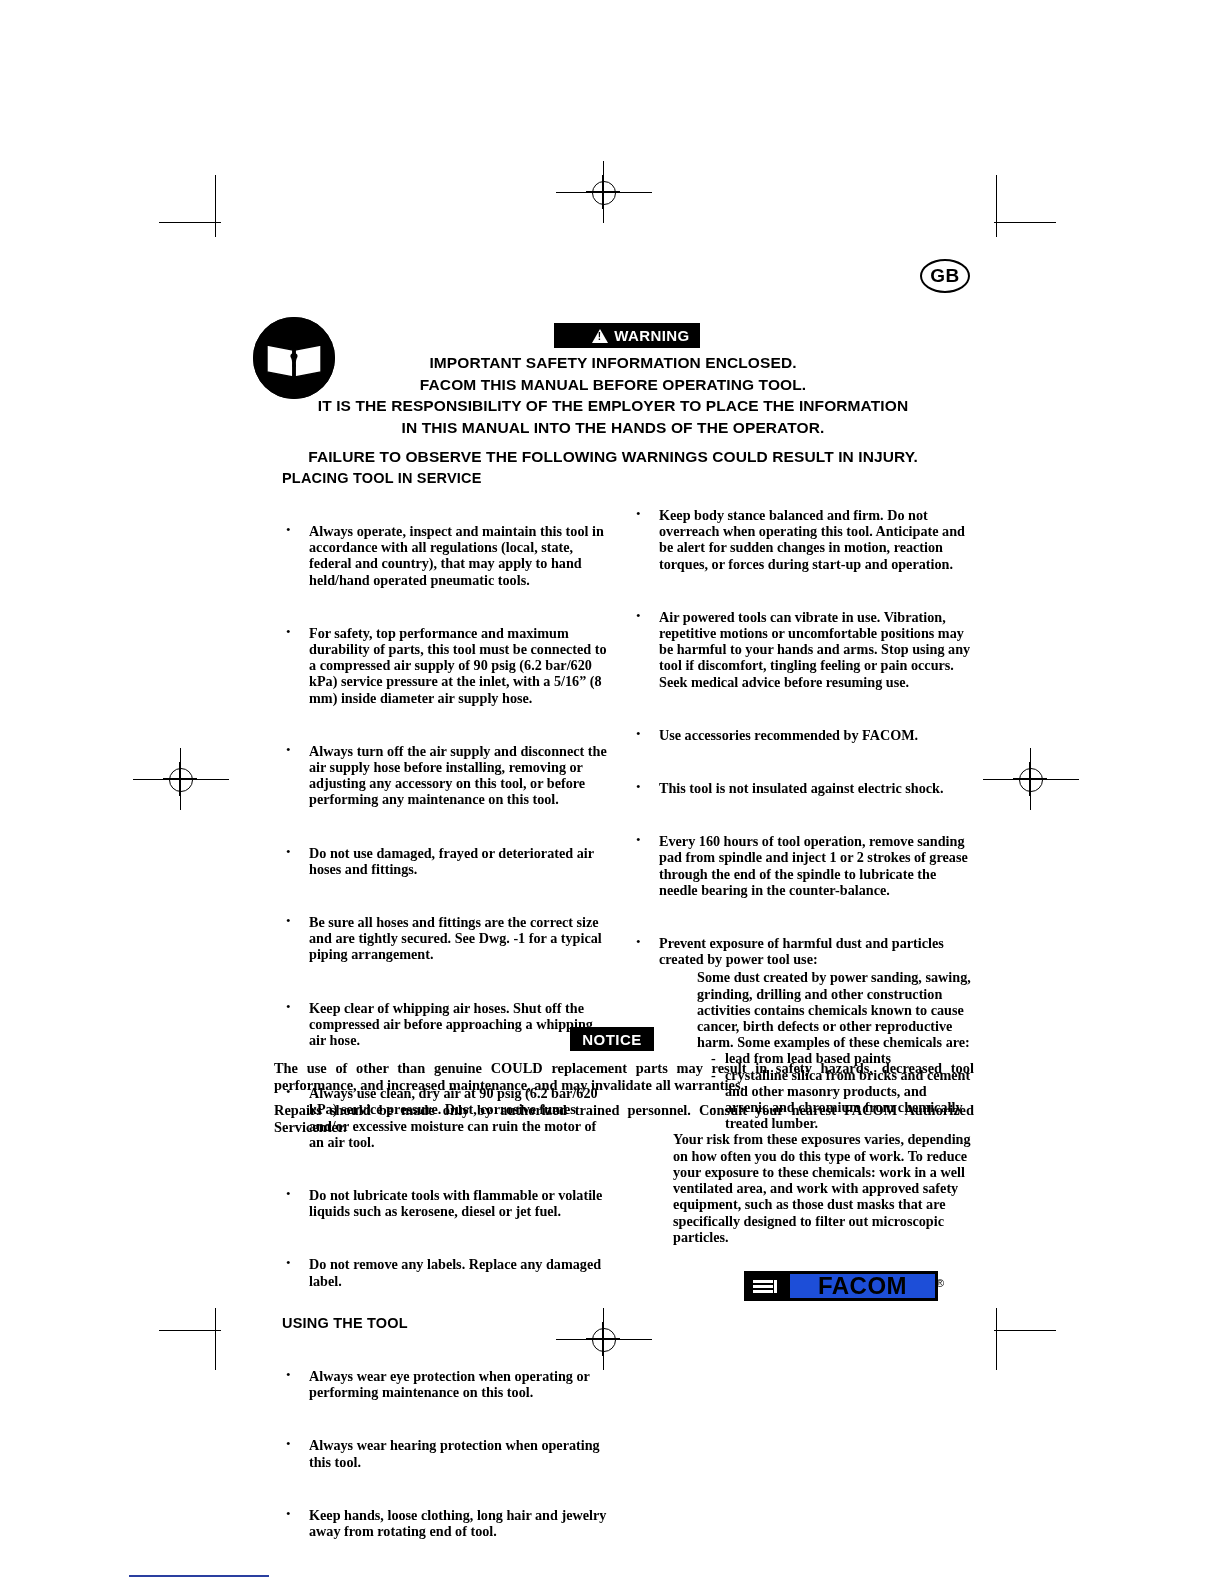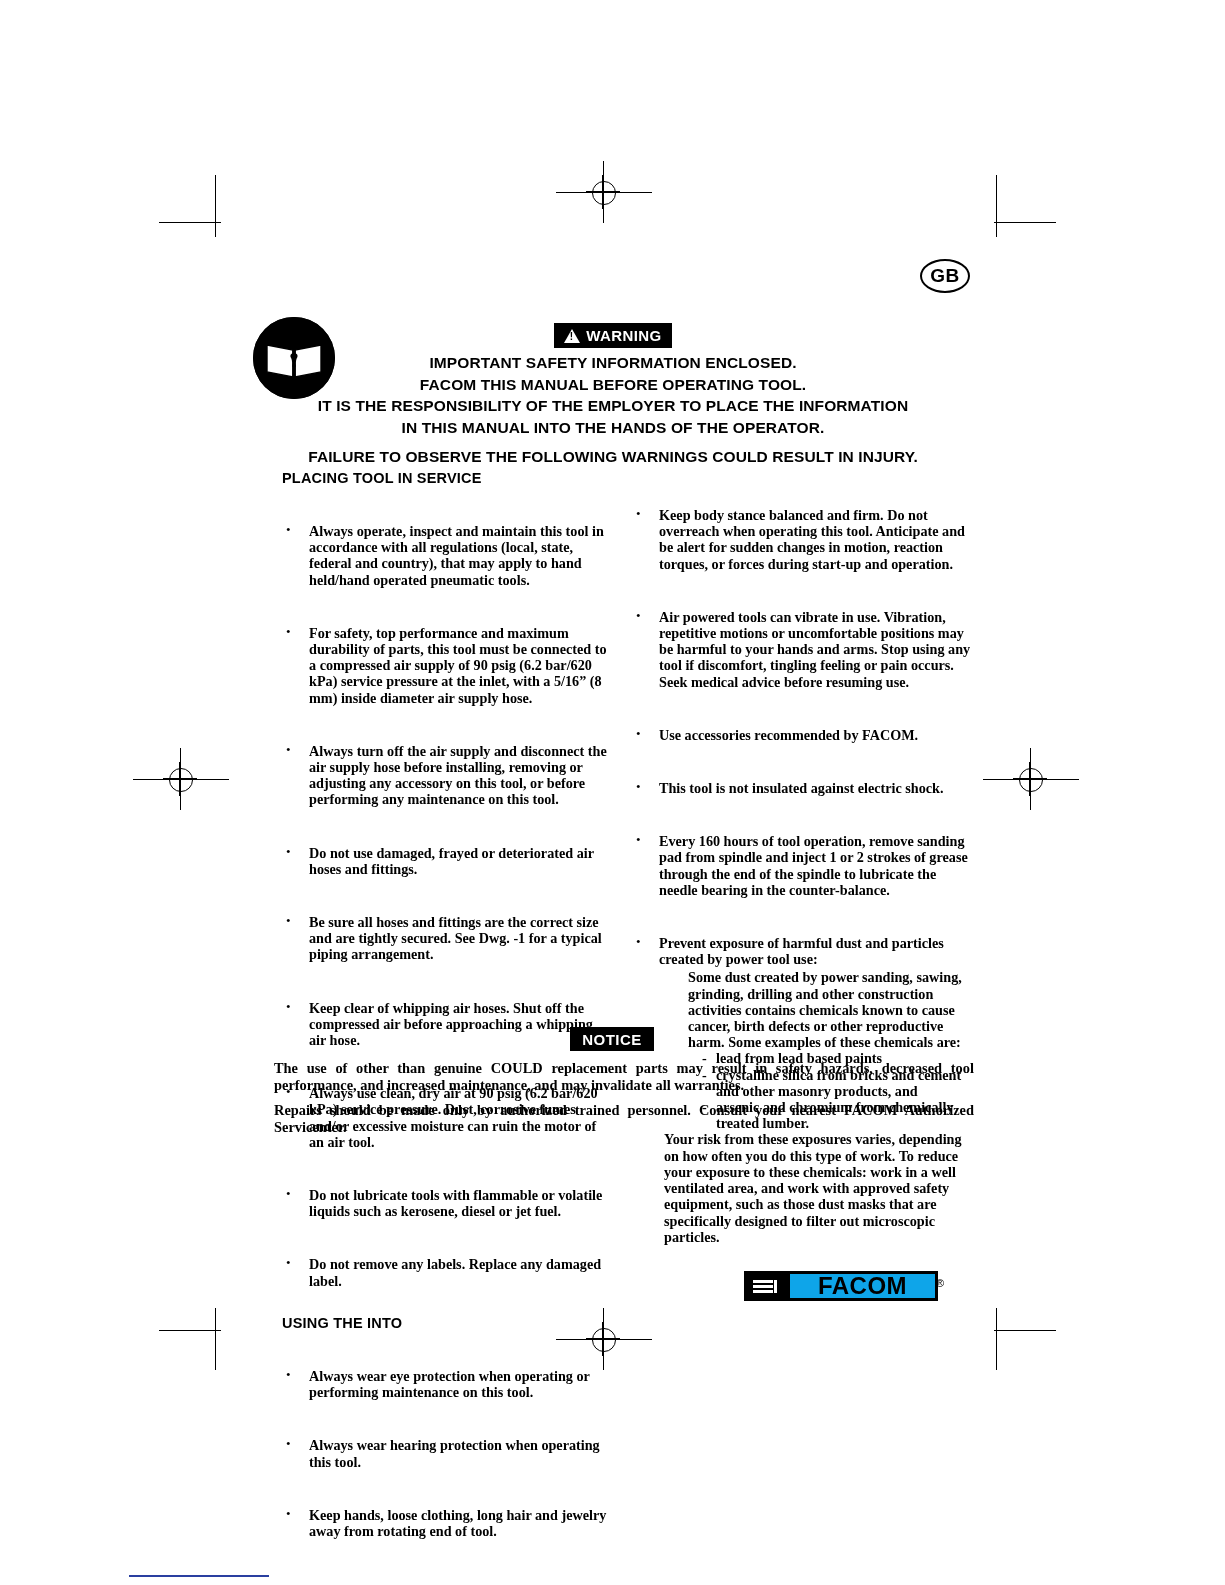--- a/index.html
+++ b/index.html
@@ -59,20 +59,21 @@
 
   
   .warn-banner {
     position: absolute; left: 301px; top: 23px;
     width: 118px; height: 25px;
     background: #000; color: #fff;
     font-family: "Liberation Sans", sans-serif;
     font-weight: bold; font-size: 15px;
     display: flex; align-items: center; justify-content: center;
     letter-spacing: 0.4px;
+    padding-left: 28px;
   }
   .warn-banner .tri {
     width: 0; height: 0; margin-right: 6px; position: relative;
     border-left: 8px solid transparent;
     border-right: 8px solid transparent;
     border-bottom: 14px solid #fff;
   }
   .warn-banner .tri::after {
     content: "!";
     position: absolute; left: -2.5px; top: 2px;
@@ -119,21 +120,21 @@
   }
   ul.bullets > li::before {
     content: "\2022";
     position: absolute; left: 4px; top: -1px;
     font-size: 13px; font-weight: normal;
   }
   li.light { font-weight: normal; }
 
   
   .sub-block {
-    margin: 2px 0 0 32px;
+    margin: 2px 0 0 41px;
     font-size: 14.2px;
     line-height: 16.2px;
     font-weight: bold;
   }
   .sub-block .indent1 { margin-left: 24px; }
   .dash-list { list-style: none; margin: 0 0 0 36px; padding: 0; }
   .dash-list li {
     position: relative; padding-left: 16px;
     font-weight: bold;
   }
@@ -172,21 +173,21 @@
   }
   .logo .mark span {
     position: absolute; left: 9px; background: #fff; height: 3px;
   }
   .logo .mark .m1 { top: 9px;  width: 20px; }
   .logo .mark .m2 { top: 14px; width: 20px; }
   .logo .mark .m3 { top: 19px; width: 20px; }
   .logo .mark .m4 { top: 9px; left: 30px; width: 3px; height: 13px; }
   .logo .word {
     flex: 1; height: 24px; margin-right: 3px;
-    background: #0ea5e9; color: #000;
+    background: #1d4ed8; color: #000;
     font-family: "Liberation Sans", sans-serif;
     font-weight: bold; font-size: 24px;
     letter-spacing: 0.5px;
     display: flex; align-items: center; justify-content: center;
   }
   .logo-r {
     position: absolute; left: 936px; top: 1277px;
     font-family: "Liberation Sans", sans-serif;
     font-size: 11px;
   }
@@ -273,21 +274,21 @@
         <li>Do not use damaged, frayed or deteriorated air hoses and fittings.</li>
         <li>Be sure all hoses and fittings are the correct size and are tightly secured. See Dwg. -1 for a typical piping arrangement.</li>
         <li>Keep clear of whipping air hoses. Shut off the compressed air before approaching a whipping air hose.</li>
         <li class="light">
           <span>Always use clean, dry air at 90 psig (6.2 bar/620 kPa) service pressure. Dust, corrosive fumes and/or excessive moisture can ruin the motor of an air tool.</span>
         </li>
         <li>Do not lubricate tools with flammable or volatile liquids such as kerosene, diesel or jet fuel.</li>
         <li>Do not remove any labels. Replace any damaged label.</li>
       </ul>
 
-      <div class="sec-title gap">USING THE INTO</div>
+      <div class="sec-title gap">USING THE TOOL</div>
       <ul class="bullets">
         <li>Always wear eye protection when operating or performing maintenance on this tool.</li>
         <li>Always wear hearing protection when operating this tool.</li>
         <li>Keep hands, loose clothing, long hair and jewelry away from rotating end of tool.</li>
       </ul>
     </div>
 
     <div class="col col-right">
       <ul class="bullets">
         <li>Keep body stance balanced and firm. Do not overreach when operating this tool. Anticipate and be alert for sudden changes in motion, reaction torques, or forces during start-up and operation.</li>

